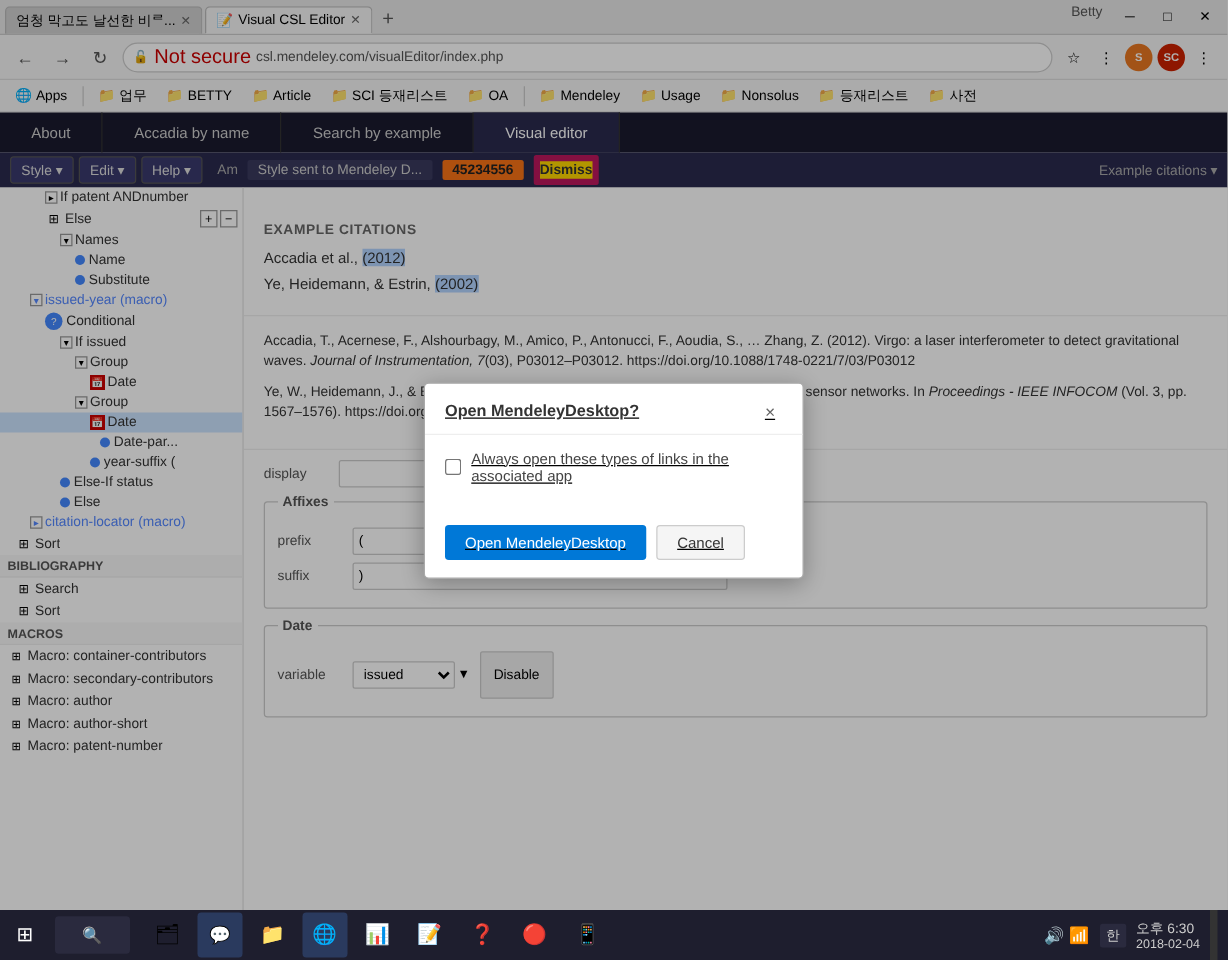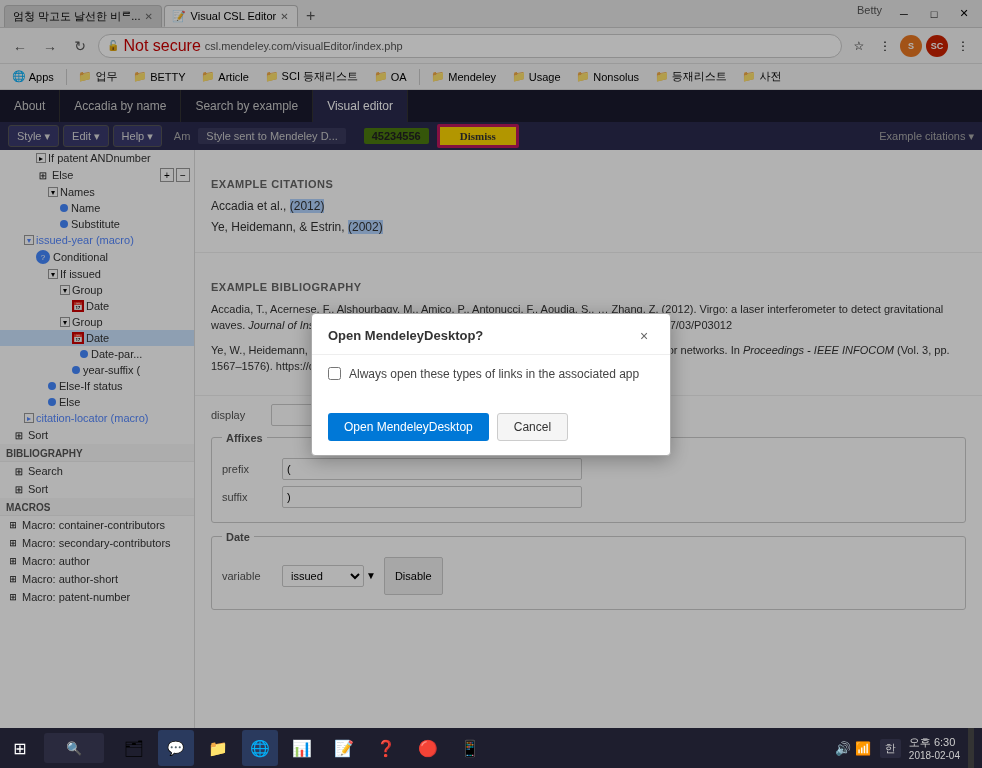--- a/index.html
+++ b/index.html
@@ -23,21 +23,21 @@
     .browser-icon { width: 22px; height: 22px; display: flex; align-items: center; justify-content: center; font-size: 12px; cursor: pointer; border-radius: 3px; }
 
     
     .bookmarks-bar { height: 26px; background: #f5f5f5; border-bottom: 1px solid #ddd; display: flex; align-items: center; padding: 0 6px; gap: 4px; overflow: hidden; }
     .bookmark-item { display: flex; align-items: center; height: 20px; padding: 0 6px; cursor: pointer; border-radius: 3px; font-size: 11px; gap: 3px; white-space: nowrap; }
     .bookmark-sep { width: 1px; height: 16px; background: #ccc; margin: 0 2px; }
 
     
     .app-header { height: 32px; background: #1a1a2e; display: flex; align-items: center; padding: 0; }
     .app-nav { display: flex; height: 100%; }
-    .app-nav-item { display: flex; align-items: center; padding: 0 14px; color: #ccc; font-size: 12px; cursor: pointer; border-right: 1px solid #333; }
+    .app-nav-item { display: flex; align-items: center; padding: 0 25px; color: #ccc; font-size: 12px; cursor: pointer; border-right: 1px solid #333; }
     .app-nav-item.active { background: #2a2a4e; color: white; }
 
     
     .toolbar { height: 28px; background: #2a2a4e; display: flex; align-items: center; padding: 0 8px; gap: 4px; }
     .toolbar-btn { display: flex; align-items: center; height: 22px; padding: 0 8px; background: #3a3a6e; color: #ddd; border: 1px solid #555; border-radius: 3px; font-size: 11px; cursor: pointer; gap: 3px; }
     .example-cite-btn { margin-left: auto; display: flex; align-items: center; gap: 3px; color: #aaa; font-size: 11px; cursor: pointer; }
 
     
     .main-content { display: flex; height: calc(768px - 28px - 36px - 26px - 32px - 28px - 40px); }
 
@@ -91,31 +91,31 @@
     .taskbar-search { height: 30px; width: 60px; background: #2a2a3e; border-radius: 3px; margin: 0 4px; display: flex; align-items: center; justify-content: center; cursor: pointer; }
     .taskbar-icons { display: flex; align-items: center; gap: 6px; padding: 0 8px; }
     .taskbar-icon { width: 36px; height: 36px; display: flex; align-items: center; justify-content: center; cursor: pointer; border-radius: 3px; font-size: 18px; }
     .taskbar-right { margin-left: auto; display: flex; align-items: center; padding-right: 8px; gap: 8px; }
     .taskbar-sys-icons { display: flex; align-items: center; gap: 4px; font-size: 14px; }
     .taskbar-time { display: flex; flex-direction: column; font-size: 10px; color: #ccc; }
     .taskbar-lang { color: #ccc; font-size: 11px; background: #2a2a3e; padding: 2px 5px; border-radius: 2px; }
 
     
     .modal-overlay { position: fixed; top: 0; left: 0; right: 0; bottom: 0; background: rgba(0,0,0,0.3); z-index: 100; display: flex; align-items: center; justify-content: center; }
-    .modal { background: white; border: 1px solid #aaa; border-radius: 4px; box-shadow: 0 4px 20px rgba(0,0,0,0.3); width: 360px; padding: 0; }
+    .modal { background: white; border: 1px solid #aaa; border-radius: 4px; box-shadow: 0 4px 20px rgba(0,0,0,0.3); width: 304px; padding: 0; text-decoration: underline; }
     .modal-header { display: flex; align-items: center; justify-content: space-between; padding: 12px 16px 8px; border-bottom: 1px solid #eee; }
     .modal-title { font-size: 13px; font-weight: bold; color: #333; }
     .modal-close { width: 20px; height: 20px; display: flex; align-items: center; justify-content: center; cursor: pointer; color: #666; font-size: 14px; }
     .modal-body { padding: 12px 16px; }
     .modal-checkbox-row { display: flex; align-items: center; gap: 8px; margin-bottom: 12px; }
     .modal-checkbox-label { font-size: 12px; color: #444; }
     .modal-buttons { display: flex; align-items: center; gap: 8px; padding: 8px 16px 14px; }
     .btn-primary { height: 28px; padding: 0 16px; background: #0078d7; color: white; border: none; border-radius: 3px; font-size: 12px; cursor: pointer; }
     .btn-cancel { height: 28px; padding: 0 16px; background: #f5f5f5; color: #333; border: 1px solid #ccc; border-radius: 3px; font-size: 12px; cursor: pointer; }
-    .dismiss-btn { height: 24px; padding: 0 20px; background: #ffd700; color: #333; border: 3px solid #be185d; border-radius: 2px; font-size: 11px; cursor: pointer; font-weight: bold; font-family: Liberation Serif, serif; }
+    .dismiss-btn { height: 24px; padding: 0 0; background: #ffd700; color: #333; border: 5px solid #be185d; border-radius: 2px; font-size: 11px; cursor: pointer; font-weight: bold; }
   </style>
 </head>
 <body>
 
 <div class="title-bar">
   <div class="title-bar-tabs">
     <div class="tab">
       <span style="max-width:140px;overflow:hidden;text-overflow:ellipsis;white-space:nowrap;">엄청 막고도 날선한 비ᄅ...</span>
       <span class="tab-close">✕</span>
     </div>
@@ -217,21 +217,21 @@
     </div>
   </div>
 </div>
 
 <div class="toolbar">
   <button class="toolbar-btn">Style ▾</button>
   <button class="toolbar-btn">Edit ▾</button>
   <button class="toolbar-btn">Help ▾</button>
   <span style="color:#aaa;font-size:11px;margin-left:8px;">Am</span>
   <span style="color:#ccc;font-size:11px;background:#3a3a5e;padding:2px 8px;border-radius:2px;margin-left:4px;">Style sent to Mendeley D...</span>
-  <span style="color:#222;font-size:11px;background:#4d7c0f;padding:2px 8px;border-radius:2px;margin-left:14px;font-weight:bold;">45234556</span>
+  <span style="color:#222;font-size:11px;background:#f97316;padding:2px 8px;border-radius:2px;margin-left:4px;font-weight:bold;">45234556</span>
   <button class="dismiss-btn" style="margin-left:4px;">Dismiss</button>
   <span class="example-cite-btn" style="margin-left:auto;">Example citations ▾</span>
 </div>
 
 <div class="main-content" style="height:calc(768px - 28px - 36px - 26px - 32px - 28px - 40px);">
 
   <div class="sidebar">
 
     <div class="tree-item tree-indent-3">
       <span class="toggle-btn">▸</span>
@@ -349,21 +349,20 @@
       <div class="section-title">EXAMPLE CITATIONS</div>
       <div class="citation-text">
         <span>Accadia et al., </span><span class="citation-highlight">(2012)</span>
       </div>
       <div class="citation-text">
         <span>Ye, Heidemann, &amp; Estrin, </span><span class="citation-highlight">(2002)</span>
       </div>
     </div>
 
     <div class="example-section">
-      <div class="section-title">EXAMPLE BIBLIOGRAPHY</div>
       <div class="bib-item">
         Accadia, T., Acernese, F., Alshourbagy, M., Amico, P., Antonucci, F., Aoudia, S., … Zhang, Z. (2012). Virgo: a laser interferometer to detect gravitational waves. <span class="bib-italic">Journal of Instrumentation, 7</span>(03), P03012–P03012. https://doi.org/10.1088/1748-0221/7/03/P03012
       </div>
       <div class="bib-item">
         Ye, W., Heidemann, J., &amp; Estrin, D. (2002). An energy-efficient MAC protocol for wireless sensor networks. In <span class="bib-italic">Proceedings - IEEE INFOCOM</span> (Vol. 3, pp. 1567–1576). https://doi.org/10.1109/INFCOM.2002.1019408
       </div>
     </div>
 
     <div class="form-section">
       <div class="form-row">

